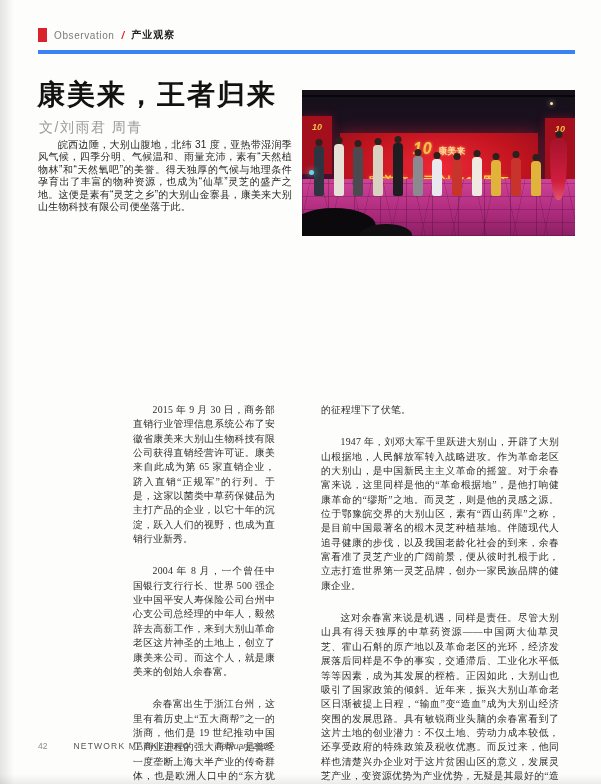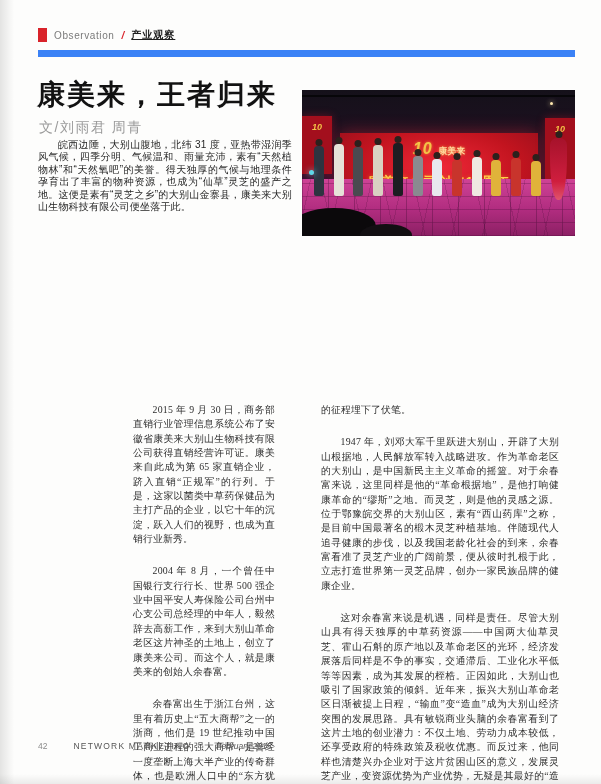--- a/index.html
+++ b/index.html
@@ -9,25 +9,25 @@
     font-family:"Liberation Sans", sans-serif;
   }
   .edge-left { position:absolute; left:0; top:0; bottom:0; width:14px;
     background:linear-gradient(90deg, rgba(0,0,0,0.10), rgba(0,0,0,0)); }
   .edge-bottom { position:absolute; left:0; right:0; bottom:0; height:10px;
     background:linear-gradient(0deg, rgba(0,0,0,0.07), rgba(0,0,0,0)); }
 
   
   .header { position:absolute; left:38px; top:28px; width:537px;
     display:flex; align-items:center; gap:7px; padding-bottom:8px;
-    border-bottom:7px solid #3b82f6; font-size:10px; }
+    border-bottom:4px solid #3b82f6; font-size:10px; }
   .red-block { width:9px; height:14px; background:#d9232a; flex:0 0 auto; }
   .eyebrow-en { color:#7a7a7a; letter-spacing:0.6px; }
   .slash { color:#d9232a; font-style:italic; font-weight:bold; }
-  .eyebrow-zh { color:#1e1e1e; font-weight:bold; letter-spacing:1px;text-decoration:underline; }
+  .eyebrow-zh { color:#1e1e1e; font-weight:bold; letter-spacing:1px; }
 
   
   .title { position:absolute; left:37px; top:76px; margin:0;
     font-size:28px; font-weight:bold; color:#121212; letter-spacing:2px; }
   .byline { position:absolute; left:39px; top:119px; font-size:14px;
     color:#9a9a9a; letter-spacing:1.5px; }
 
   
   .intro { position:absolute; left:38px; top:139px; width:254px; margin:0;
     font-size:10px; line-height:12.45px; color:#1f1f1f;

